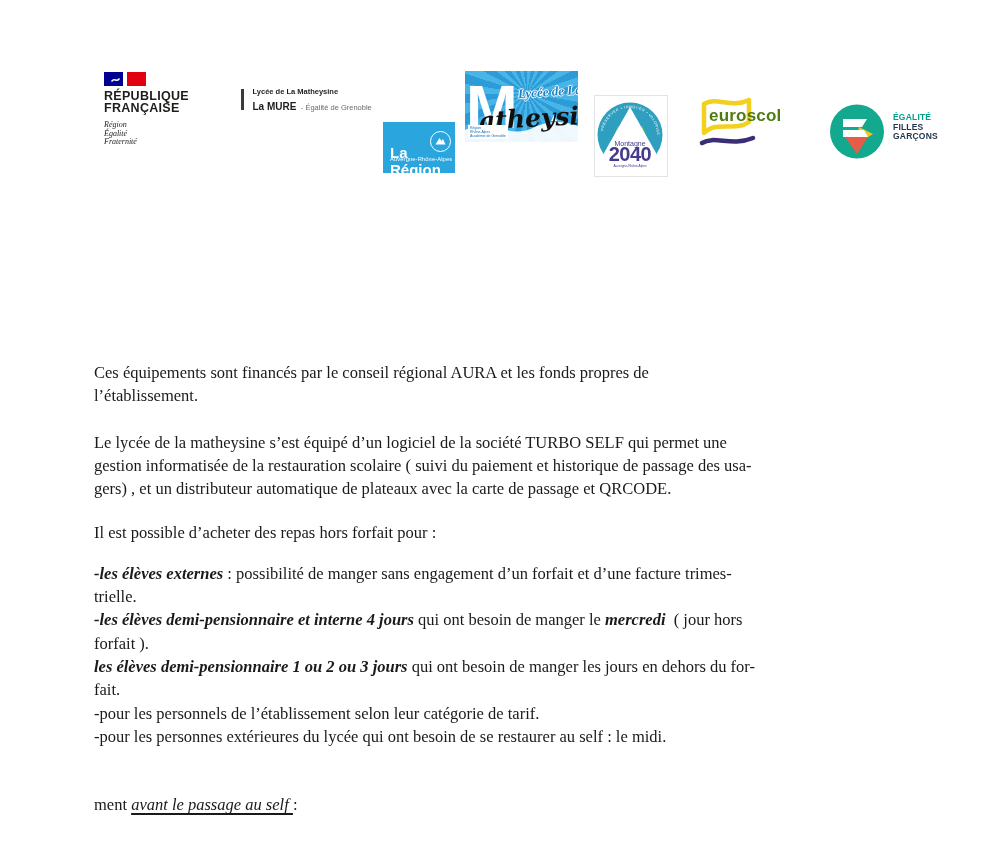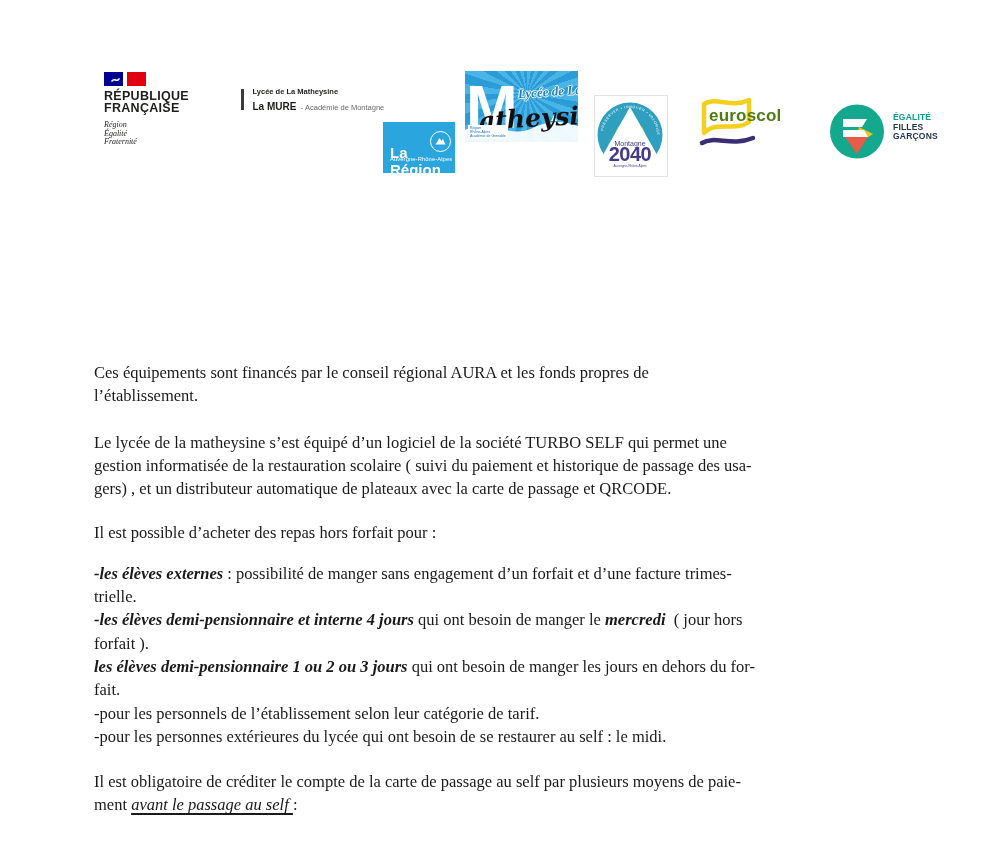--- a/index.html
+++ b/index.html
@@ -92,21 +92,21 @@
         <div>Fraternité</div>
       </div>
     </div>
 
     <div class="school">
       <div class="bar"></div>
       <div>
         <div class="l1">Lycée de La Matheysine</div>
         <div>
           <span class="l2b">La MURE</span>
-          <span class="l2r">- Académie de Montagne</span>
+          <span class="l2r">- Égalité de Grenoble</span>
         </div>
       </div>
     </div>
 
     <div class="region">
       <div class="t1">La Région</div>
       <div class="t2">Auvergne-Rhône-Alpes</div>
       <div class="circ">
         <svg width="19" height="19" viewBox="0 0 19 19">
           <path d="M4.5,12.5 L8.5,6 L10.5,9 L12,7 L14.5,12.5 Z" fill="#ffffff"></path>
@@ -171,16 +171,16 @@
     </div>
 
   </div>
 
 
   <div class="body">
       <p><span>Ces équipements sont financés par le conseil régional AURA et les fonds propres de</span><br><span>l’établissement.</span></p>
       <p><span>Le lycée de la matheysine s’est équipé d’un logiciel de la société TURBO SELF qui permet une</span><br><span>gestion informatisée de la restauration scolaire ( suivi du paiement et historique de passage des usa-</span><br><span>gers) , et un distributeur automatique de plateaux avec la carte de passage et QRCODE.</span></p>
       <p><span>Il est possible d’acheter des repas hors forfait pour :</span></p>
       <p><span class="bi">-les élèves externes</span><span> : possibilité de manger sans engagement d’un forfait et d’une facture trimes-</span><br><span>trielle.</span><br><span class="bi">-les élèves demi-pensionnaire et interne 4 jours</span><span> qui ont besoin de manger le </span><span class="bi">mercredi</span><span>  ( jour hors</span><br><span>forfait ).</span><br><span class="bi">les élèves demi-pensionnaire 1 ou 2 ou 3 jours</span><span> qui ont besoin de manger les jours en dehors du for-</span><br><span>fait.</span><br><span>-pour les personnels de l’établissement selon leur catégorie de tarif.</span><br><span>-pour les personnes extérieures du lycée qui ont besoin de se restaurer au self : le midi.</span></p>
-      <p><span>Il est obligatoire de créditer le compte de la carte de passage au self par plusieurs moyens de paie-</span><br><span>ment </span><span class="biu">avant le passage au self </span><span>:</span></p>
+      <p><br><span>ment </span><span class="biu">avant le passage au self </span><span>:</span></p>
     </div>
 
 </div>
 
 </body></html>

